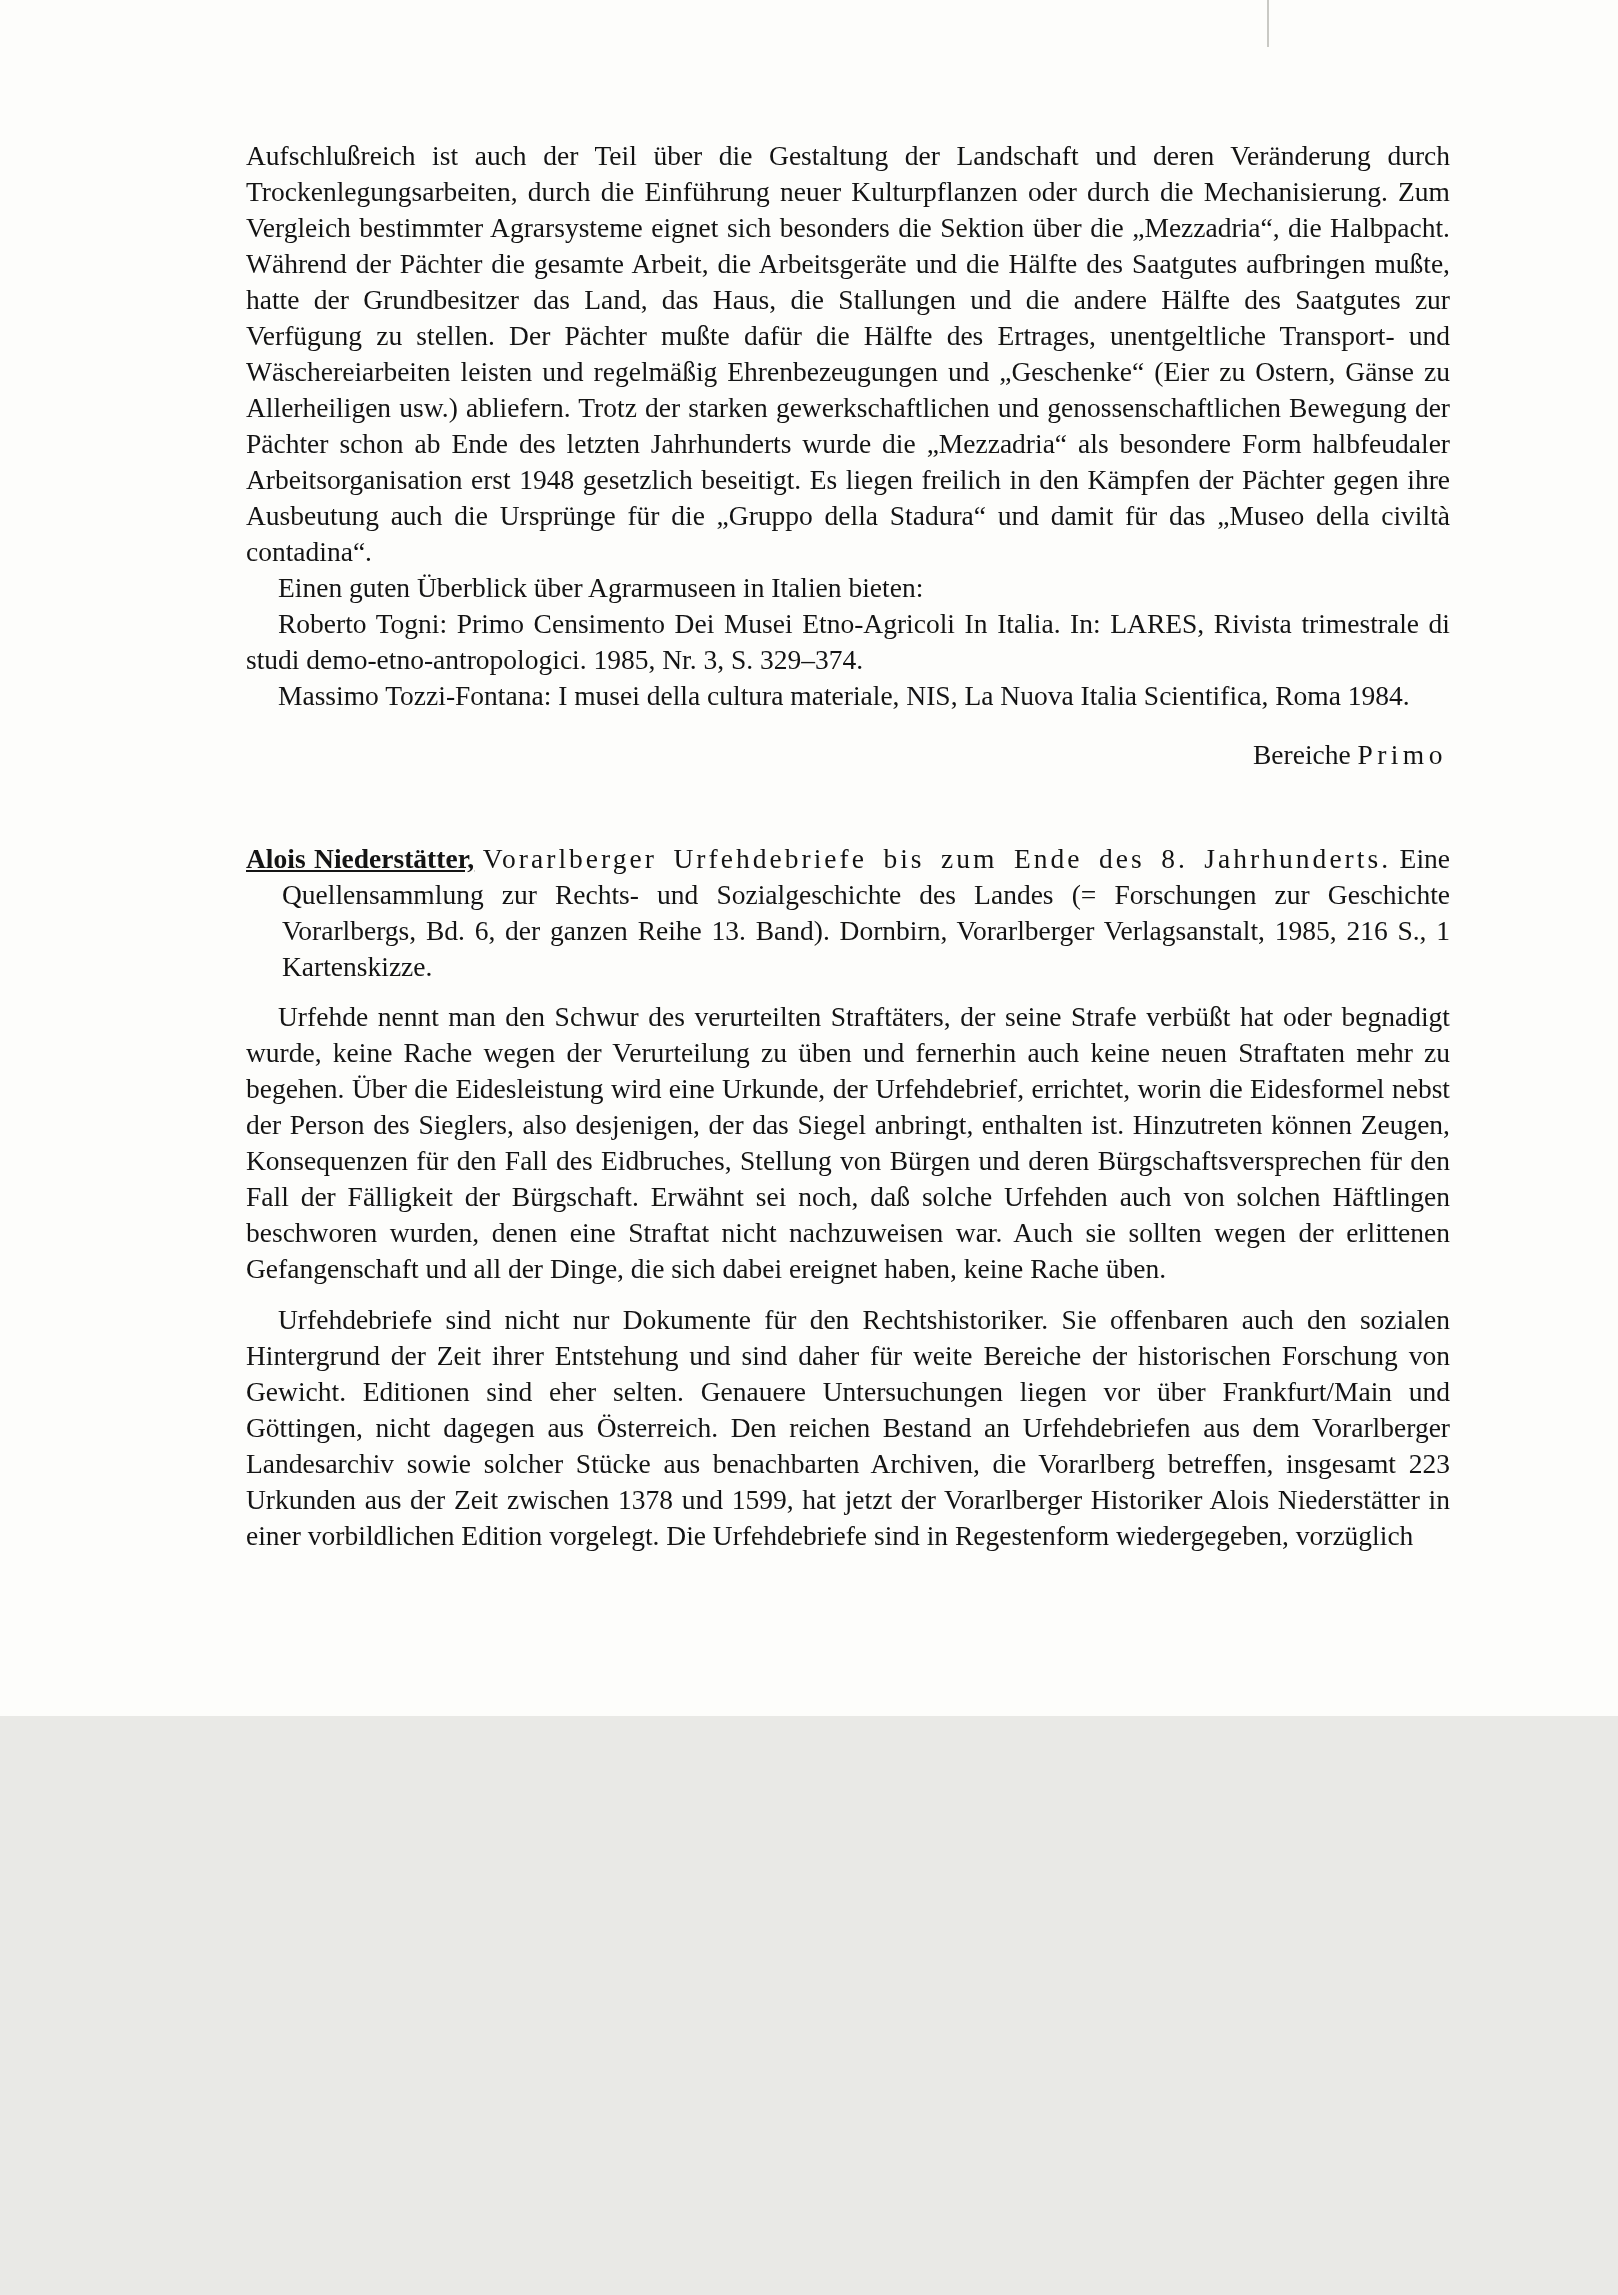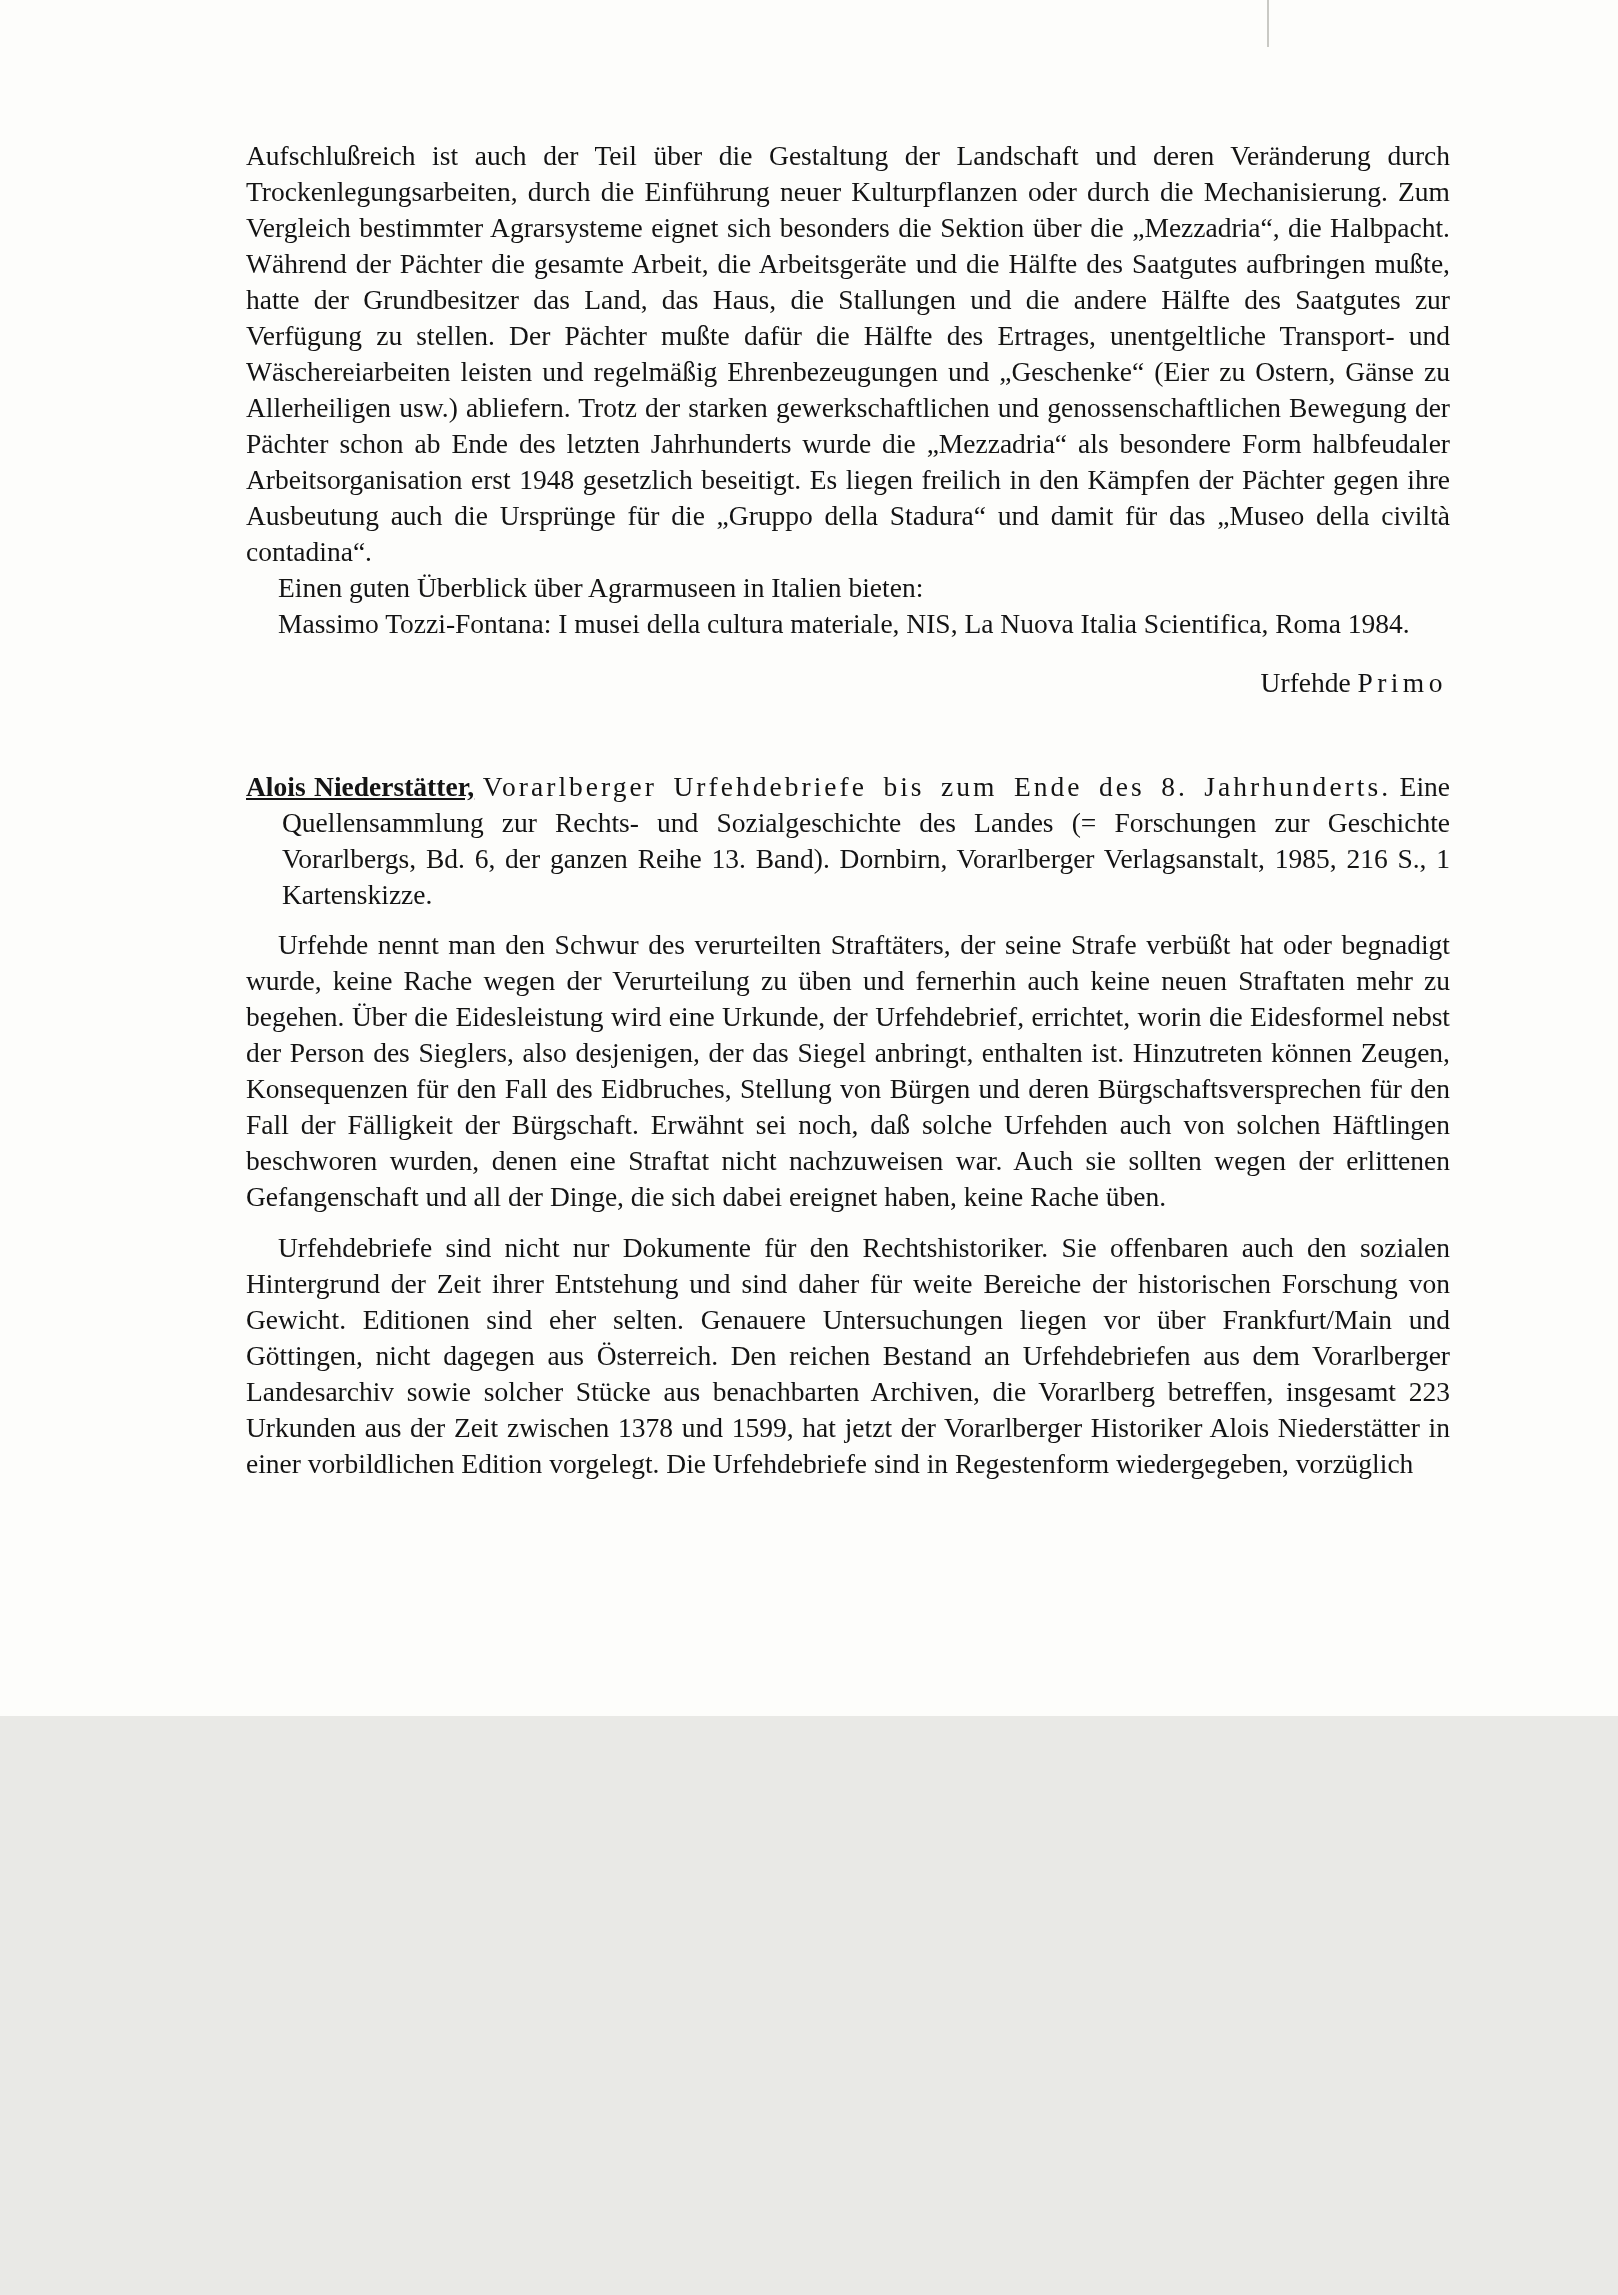--- a/index.html
+++ b/index.html
@@ -81,24 +81,25 @@
   <div class="artifact-top-line"></div>
   <div class="artifact-right-line"></div>
   <div class="artifact-speck"></div>
 
   <div class="content">
 
     <p class="para-continuation">Aufschlußreich ist auch der Teil über die Gestaltung der Landschaft und deren Veränderung durch Trockenlegungsarbeiten, durch die Einführung neuer Kulturpflanzen oder durch die Mechanisierung. Zum Vergleich bestimmter Agrarsysteme eignet sich besonders die Sektion über die „Mezzadria“, die Halbpacht. Während der Pächter die gesamte Arbeit, die Arbeitsgeräte und die Hälfte des Saatgutes aufbringen mußte, hatte der Grundbesitzer das Land, das Haus, die Stallungen und die andere Hälfte des Saatgutes zur Verfügung zu stellen. Der Pächter mußte dafür die Hälfte des Ertrages, unentgeltliche Transport- und Wäschereiarbeiten leisten und regelmäßig Ehrenbezeugungen und „Geschenke“ (Eier zu Ostern, Gänse zu Allerheiligen usw.) abliefern. Trotz der starken gewerkschaftlichen und genossenschaftlichen Bewegung der Pächter schon ab Ende des letzten Jahrhunderts wurde die „Mezzadria“ als besondere Form halbfeudaler Arbeitsorganisation erst 1948 gesetzlich beseitigt. Es liegen freilich in den Kämpfen der Pächter gegen ihre Ausbeutung auch die Ursprünge für die „Gruppo della Stadura“ und damit für das „Museo della civiltà contadina“.</p>
 
     <p class="bib">Einen guten Überblick über Agrarmuseen in Italien bieten:</p>
 
+    <p class="bib">Roberto Togni: Primo Censimento Dei Musei Etno-Agricoli In Italia. In: LARES, Rivista trimestrale di studi demo-etno-antropologici. 1985, Nr. 3, S. 329–374.</p>
 
     <p class="bib">Massimo Tozzi-Fontana: I musei della cultura materiale, NIS, La Nuova Italia Scientifica, Roma 1984.</p>
 
-    <p class="signature"><span>Urfehde</span> <span class="surname-spaced">Primo</span></p>
+    <p class="signature"><span>Bereiche</span> <span class="surname-spaced">Primo</span></p>
 
     <div>
 
       <p class="review-heading"><strong>Alois Niederstätter,</strong> <span class="title-spaced">Vorarlberger Urfehdebriefe bis zum Ende des 8. Jahrhunderts.</span> <span>Eine Quellensammlung zur Rechts- und Sozialgeschichte des Landes (= Forschungen zur Geschichte Vorarlbergs, Bd. 6, der ganzen Reihe 13. Band). Dornbirn, Vorarlberger Verlagsanstalt, 1985, 216 S., 1 Kartenskizze.</span></p>
 
       <p class="body-para">Urfehde nennt man den Schwur des verurteilten Straftäters, der seine Strafe verbüßt hat oder begnadigt wurde, keine Rache wegen der Verurteilung zu üben und fernerhin auch keine neuen Straftaten mehr zu begehen. Über die Eidesleistung wird eine Urkunde, der Urfehdebrief, errichtet, worin die Eidesformel nebst der Person des Sieglers, also desjenigen, der das Siegel anbringt, enthalten ist. Hinzutreten können Zeugen, Konsequenzen für den Fall des Eidbruches, Stellung von Bürgen und deren Bürgschaftsversprechen für den Fall der Fälligkeit der Bürgschaft. Erwähnt sei noch, daß solche Urfehden auch von solchen Häftlingen beschworen wurden, denen eine Straftat nicht nachzuweisen war. Auch sie sollten wegen der erlittenen Gefangenschaft und all der Dinge, die sich dabei ereignet haben, keine Rache üben.</p>
 
       <p class="body-para">Urfehdebriefe sind nicht nur Dokumente für den Rechtshistoriker. Sie offenbaren auch den sozialen Hintergrund der Zeit ihrer Entstehung und sind daher für weite Bereiche der historischen Forschung von Gewicht. Editionen sind eher selten. Genauere Untersuchungen liegen vor über Frankfurt/Main und Göttingen, nicht dagegen aus Österreich. Den reichen Bestand an Urfehdebriefen aus dem Vorarlberger Landesarchiv sowie solcher Stücke aus benachbarten Archiven, die Vorarlberg betreffen, insgesamt 223 Urkunden aus der Zeit zwischen 1378 und 1599, hat jetzt der Vorarlberger Historiker Alois Niederstätter in einer vorbildlichen Edition vorgelegt. Die Urfehdebriefe sind in Regestenform wiedergegeben, vorzüglich</p>
 
     </div>

